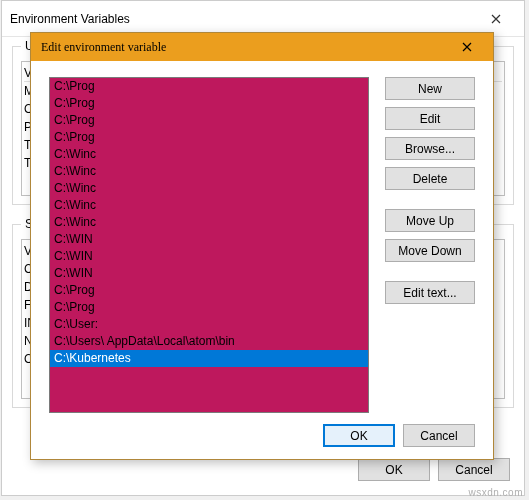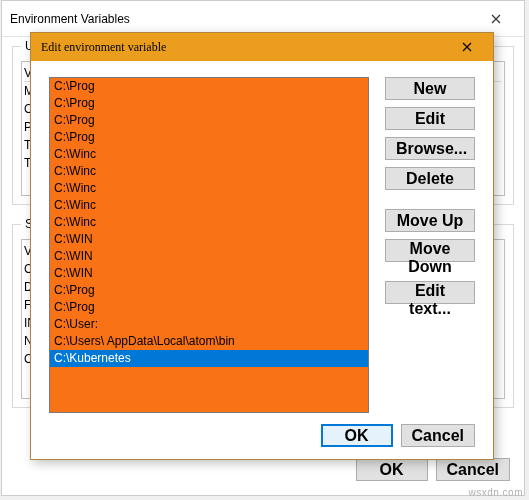--- a/index.html
+++ b/index.html
@@ -66,24 +66,23 @@
     position: absolute;
     right: 14px; bottom: 14px;
     display: flex; gap: 8px;
   }
   .btn {
     min-width: 72px;
     height: 23px;
     background: #e1e1e1;
     border: 1px solid #adadad;
     font-family: inherit;
-    font-size: 16px;
+    font-size: 12px;
     padding: 0 10px;
     cursor: default;
-    font-weight: bold;
   }
   .btn.default {
     border: 1px solid #0078d7;
     outline: 1px solid #0078d7;
     outline-offset: -2px;
     background: #e5f1fb;
   }
 
   
   .modal {
@@ -112,21 +111,21 @@
   }
   .modal-body {
     position: absolute;
     left: 18px; right: 18px; top: 44px; bottom: 46px;
     display: flex;
     gap: 16px;
   }
   .list {
     flex: 1;
     border: 1px solid #7a7a7a;
-    background: #f97316;
+    background: #be185d;
     overflow: hidden;
   }
   .list-item {
     height: 17px;
     line-height: 17px;
     padding: 0 4px;
     white-space: nowrap;
     overflow: hidden;
   }
   .list-item.selected {

